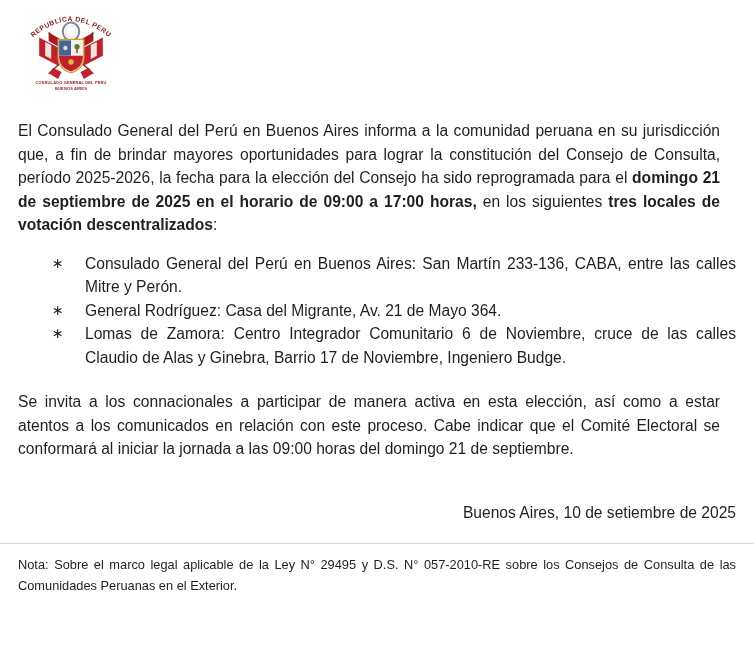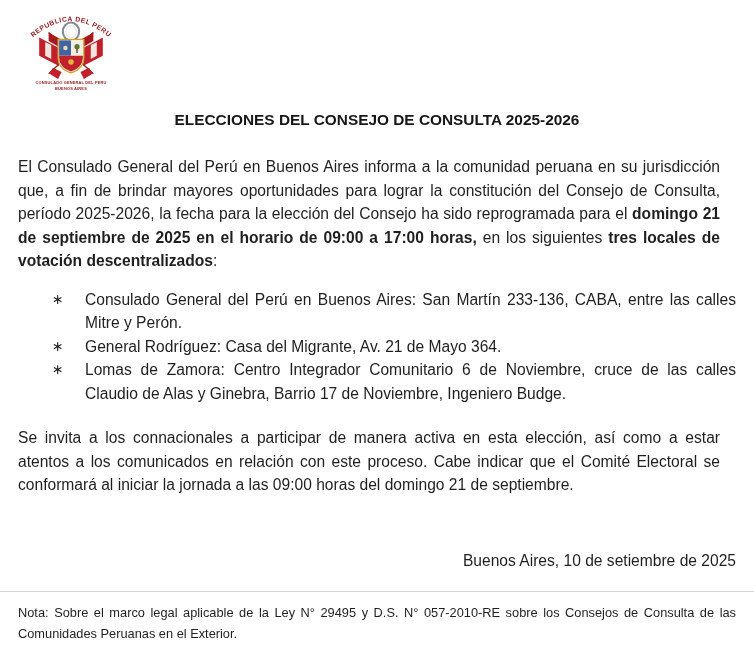--- a/index.html
+++ b/index.html
@@ -14,21 +14,21 @@
   }
   .page{padding:0 18px;}
   .seal-wrap{margin:10px 0 0 10px;width:86px;}
   .title-block{text-align:center;font-weight:bold;font-size:15.4px;line-height:23px;margin-top:13px;color:#161616;}
   p.bodytext{text-align:justify;font-size:15.6px;line-height:23.5px;margin:24px 16px 0 0;}
   .b{font-weight:bold;}
   ul.locations{list-style:none;margin:15px 0 0 0;padding:0 0 0 34px;}
   ul.locations li{display:flex;font-size:15.6px;line-height:23.5px;}
   ul.locations .marker{width:33px;flex:0 0 33px;font-size:14px;}
   ul.locations .li-text{flex:1;text-align:justify;}
-  .dateline{text-align:right;font-size:15.6px;line-height:23.5px;margin-top:52px;}
+  .dateline{text-align:right;font-size:15.6px;line-height:23.5px;margin-top:40px;}
   .rule{border:none;border-top:1px solid var(--rule_gray);margin:19px -18px 0 -18px;height:0;}
   .note{font-size:12.8px;line-height:20.5px;text-align:justify;margin-top:11px;}
 </style>
 </head>
 <body>
 
 <div class="page">
 
   <div class="seal-wrap">
     <svg viewBox="0 0 100 94" width="86" height="81" aria-hidden="true">
@@ -65,21 +65,20 @@
       <g>
         <polygon points="29,67 39,72 35,80 25,74" fill="var(--flag_red)"></polygon>
         <polygon points="71,67 61,72 65,80 75,74" fill="var(--flag_red)"></polygon>
       </g>
       <text x="50" y="86" text-anchor="middle" font-size="4.6" font-weight="bold" letter-spacing="0.2" fill="var(--seal_red)">CONSULADO GENERAL DEL PERU</text>
       <text x="50" y="93" text-anchor="middle" font-size="4.6" font-weight="bold" letter-spacing="0.2" fill="var(--seal_red)">BUENOS AIRES</text>
     </svg>
   </div>
 
   <div class="title-block">
-    <div>ELECCIONES DEL CONSEJO DE CONSULTA 2025-2026</div>
   </div>
 
   <p class="bodytext"><span>El Consulado General del Perú en Buenos Aires informa a la comunidad peruana en su jurisdicción que, a fin de brindar mayores oportunidades para lograr la constitución del Consejo de Consulta, período 2025-2026, la fecha para la elección del Consejo ha sido reprogramada para el </span><span class="b">domingo 21 de septiembre de 2025 en el horario de 09:00 a 17:00 horas,</span><span> en los siguientes </span><span class="b">tres locales de votación descentralizados</span><span>:</span></p>
 
   <ul class="locations">
     <li>
       <span class="marker">∗</span>
       <span class="li-text">Consulado General del Perú en Buenos Aires: San Martín 233-136, CABA, entre las calles Mitre y Perón.</span>
     </li>
     <li>

